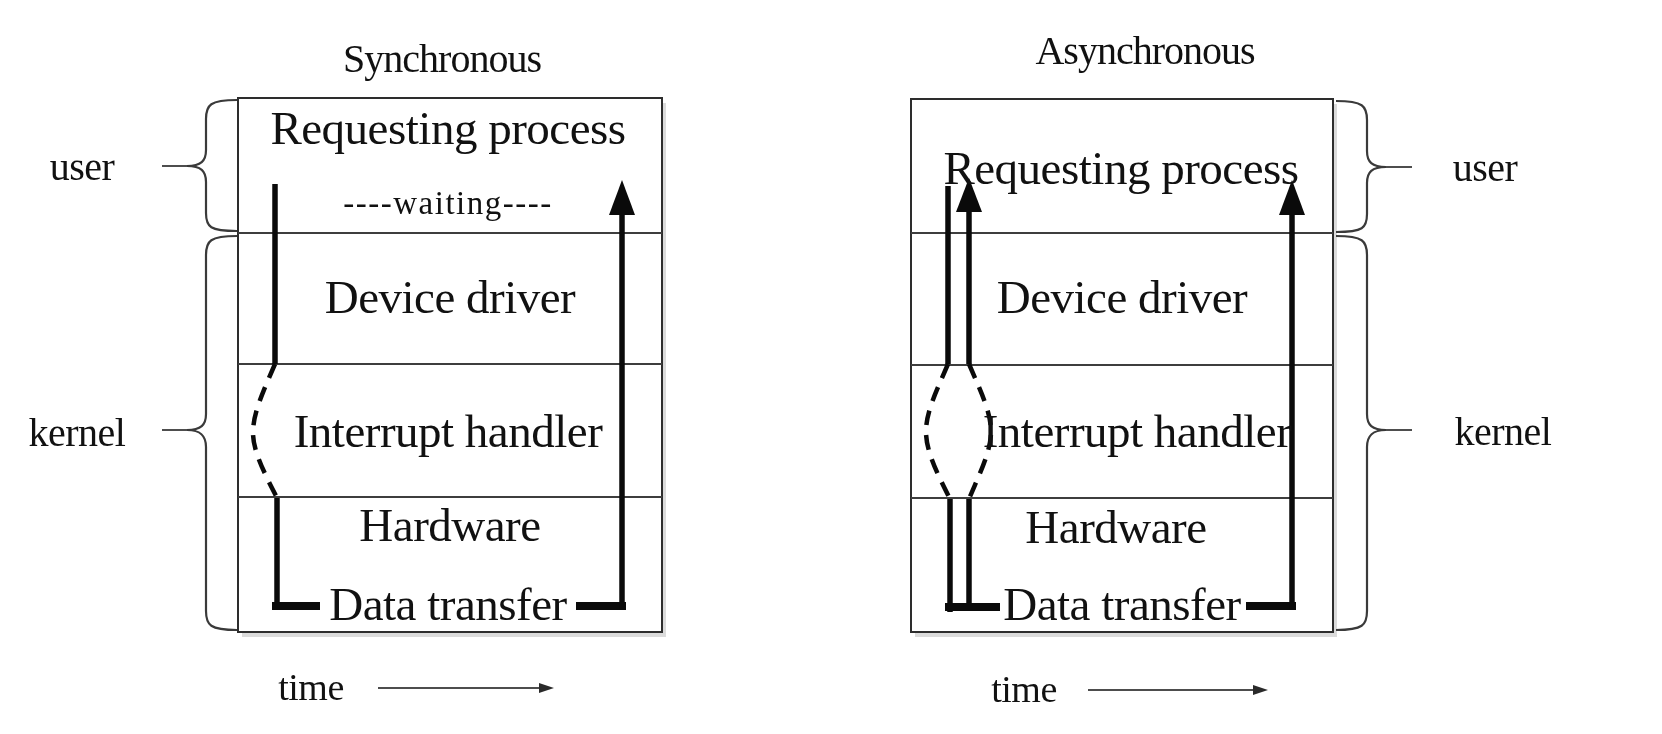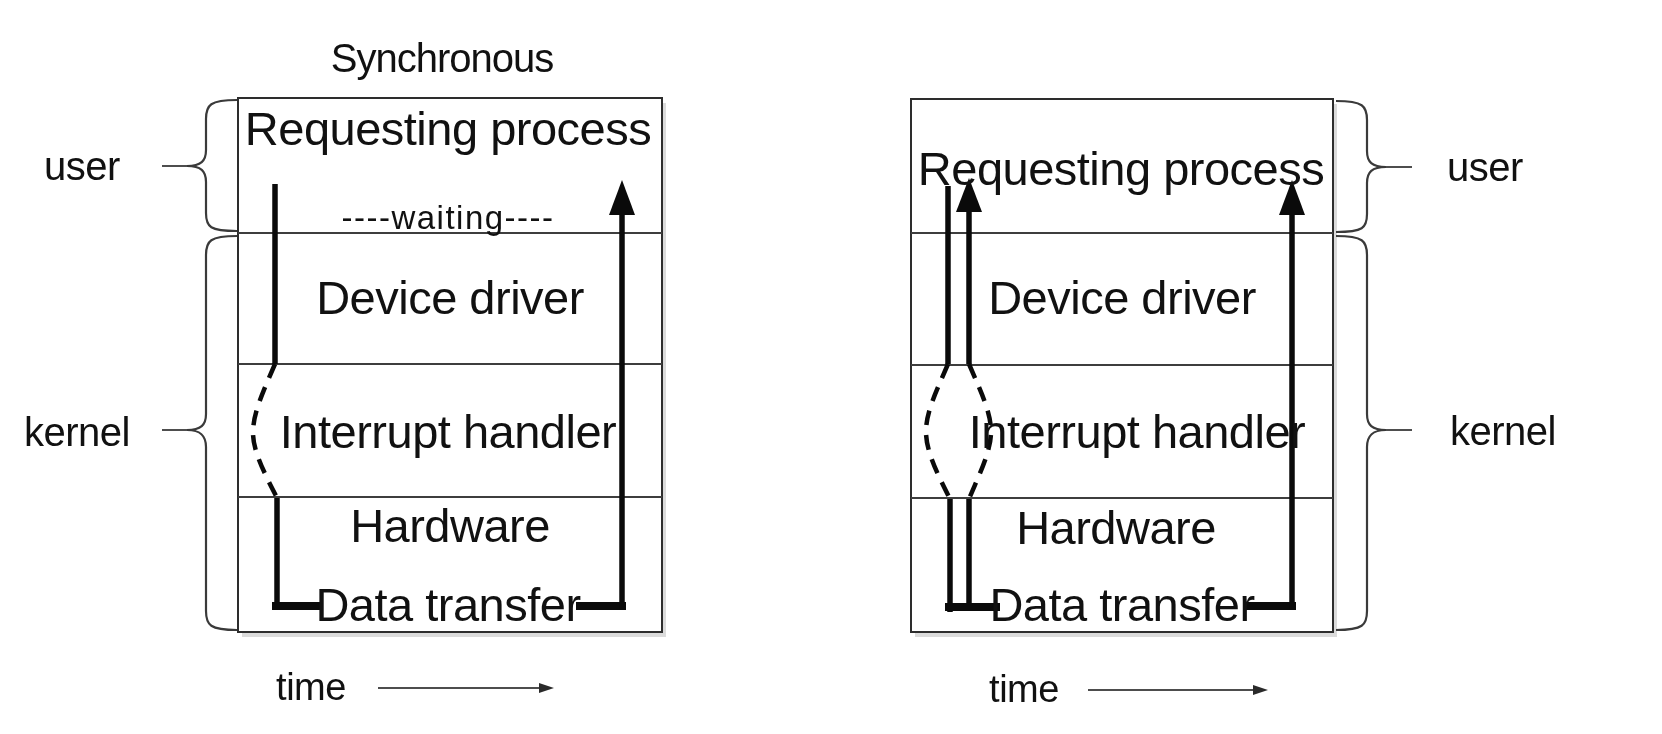--- a/index.html
+++ b/index.html
@@ -1,21 +1,21 @@
 <!DOCTYPE html>
 <html><head>
 <meta charset="utf-8">
 <style>
   html,body{margin:0;padding:0;background:#ffffff;}
   .stage{
     position:relative;
     width:1662px;
     height:734px;
     background:#ffffff;
-    font-family:Liberation Sans, sans-serif;
+    font-family:Liberation Serif, serif;
     overflow:hidden;
   }
   .stage svg{position:absolute;left:0;top:0;}
   .t{
     position:absolute;
     transform:translate(-50%,-50%);
     color:#111111;
     white-space:nowrap;
     z-index:2;
   }
@@ -86,29 +86,30 @@
     <g>
       <line x1="378" y1="688" x2="542" y2="688" stroke="#4d4d4d" stroke-width="2"></line>
       <polygon points="554,688 539,683 539,693" fill="#2a2a2a"></polygon>
       <line x1="1088" y1="690" x2="1256" y2="690" stroke="#4d4d4d" stroke-width="2"></line>
       <polygon points="1268,690 1253,685 1253,695" fill="#2a2a2a"></polygon>
     </g>
   </svg>
 
   <div class="t title" style="left:442px;top:58px;">Synchronous</div>
   <div class="t lbl" style="left:448px;top:128px;">Requesting process</div>
-  <div class="t waiting" style="left:448px;top:218px;">----waiting----</div>
+  <div class="t waiting" style="left:448px;top:203px;">----waiting----</div>
   <div class="t lbl" style="left:450px;top:297px;">Device driver</div>
   <div class="t lbl" style="left:448px;top:431px;">Interrupt handler</div>
   <div class="t lbl" style="left:450px;top:525px;">Hardware</div>
   <div class="t lbl" style="left:448px;top:604px;">Data transfer</div>
   <div class="t side" style="left:82px;top:166px;">user</div>
   <div class="t side" style="left:77px;top:432px;">kernel</div>
   <div class="t timelbl" style="left:311px;top:687px;">time</div>
 
+  <div class="t title" style="left:1145px;top:50px;">Asynchronous</div>
   <div class="t lbl" style="left:1121px;top:168px;">Requesting process</div>
   <div class="t lbl" style="left:1137px;top:431px;">Interrupt handler</div>
   <div class="t lbl" style="left:1122px;top:297px;">Device driver</div>
   <div class="t lbl" style="left:1116px;top:527px;">Hardware</div>
   <div class="t lbl" style="left:1122px;top:604px;">Data transfer</div>
   <div class="t side" style="left:1485px;top:167px;">user</div>
   <div class="t side" style="left:1503px;top:431px;">kernel</div>
   <div class="t timelbl" style="left:1024px;top:689px;">time</div>
 
 </div>

